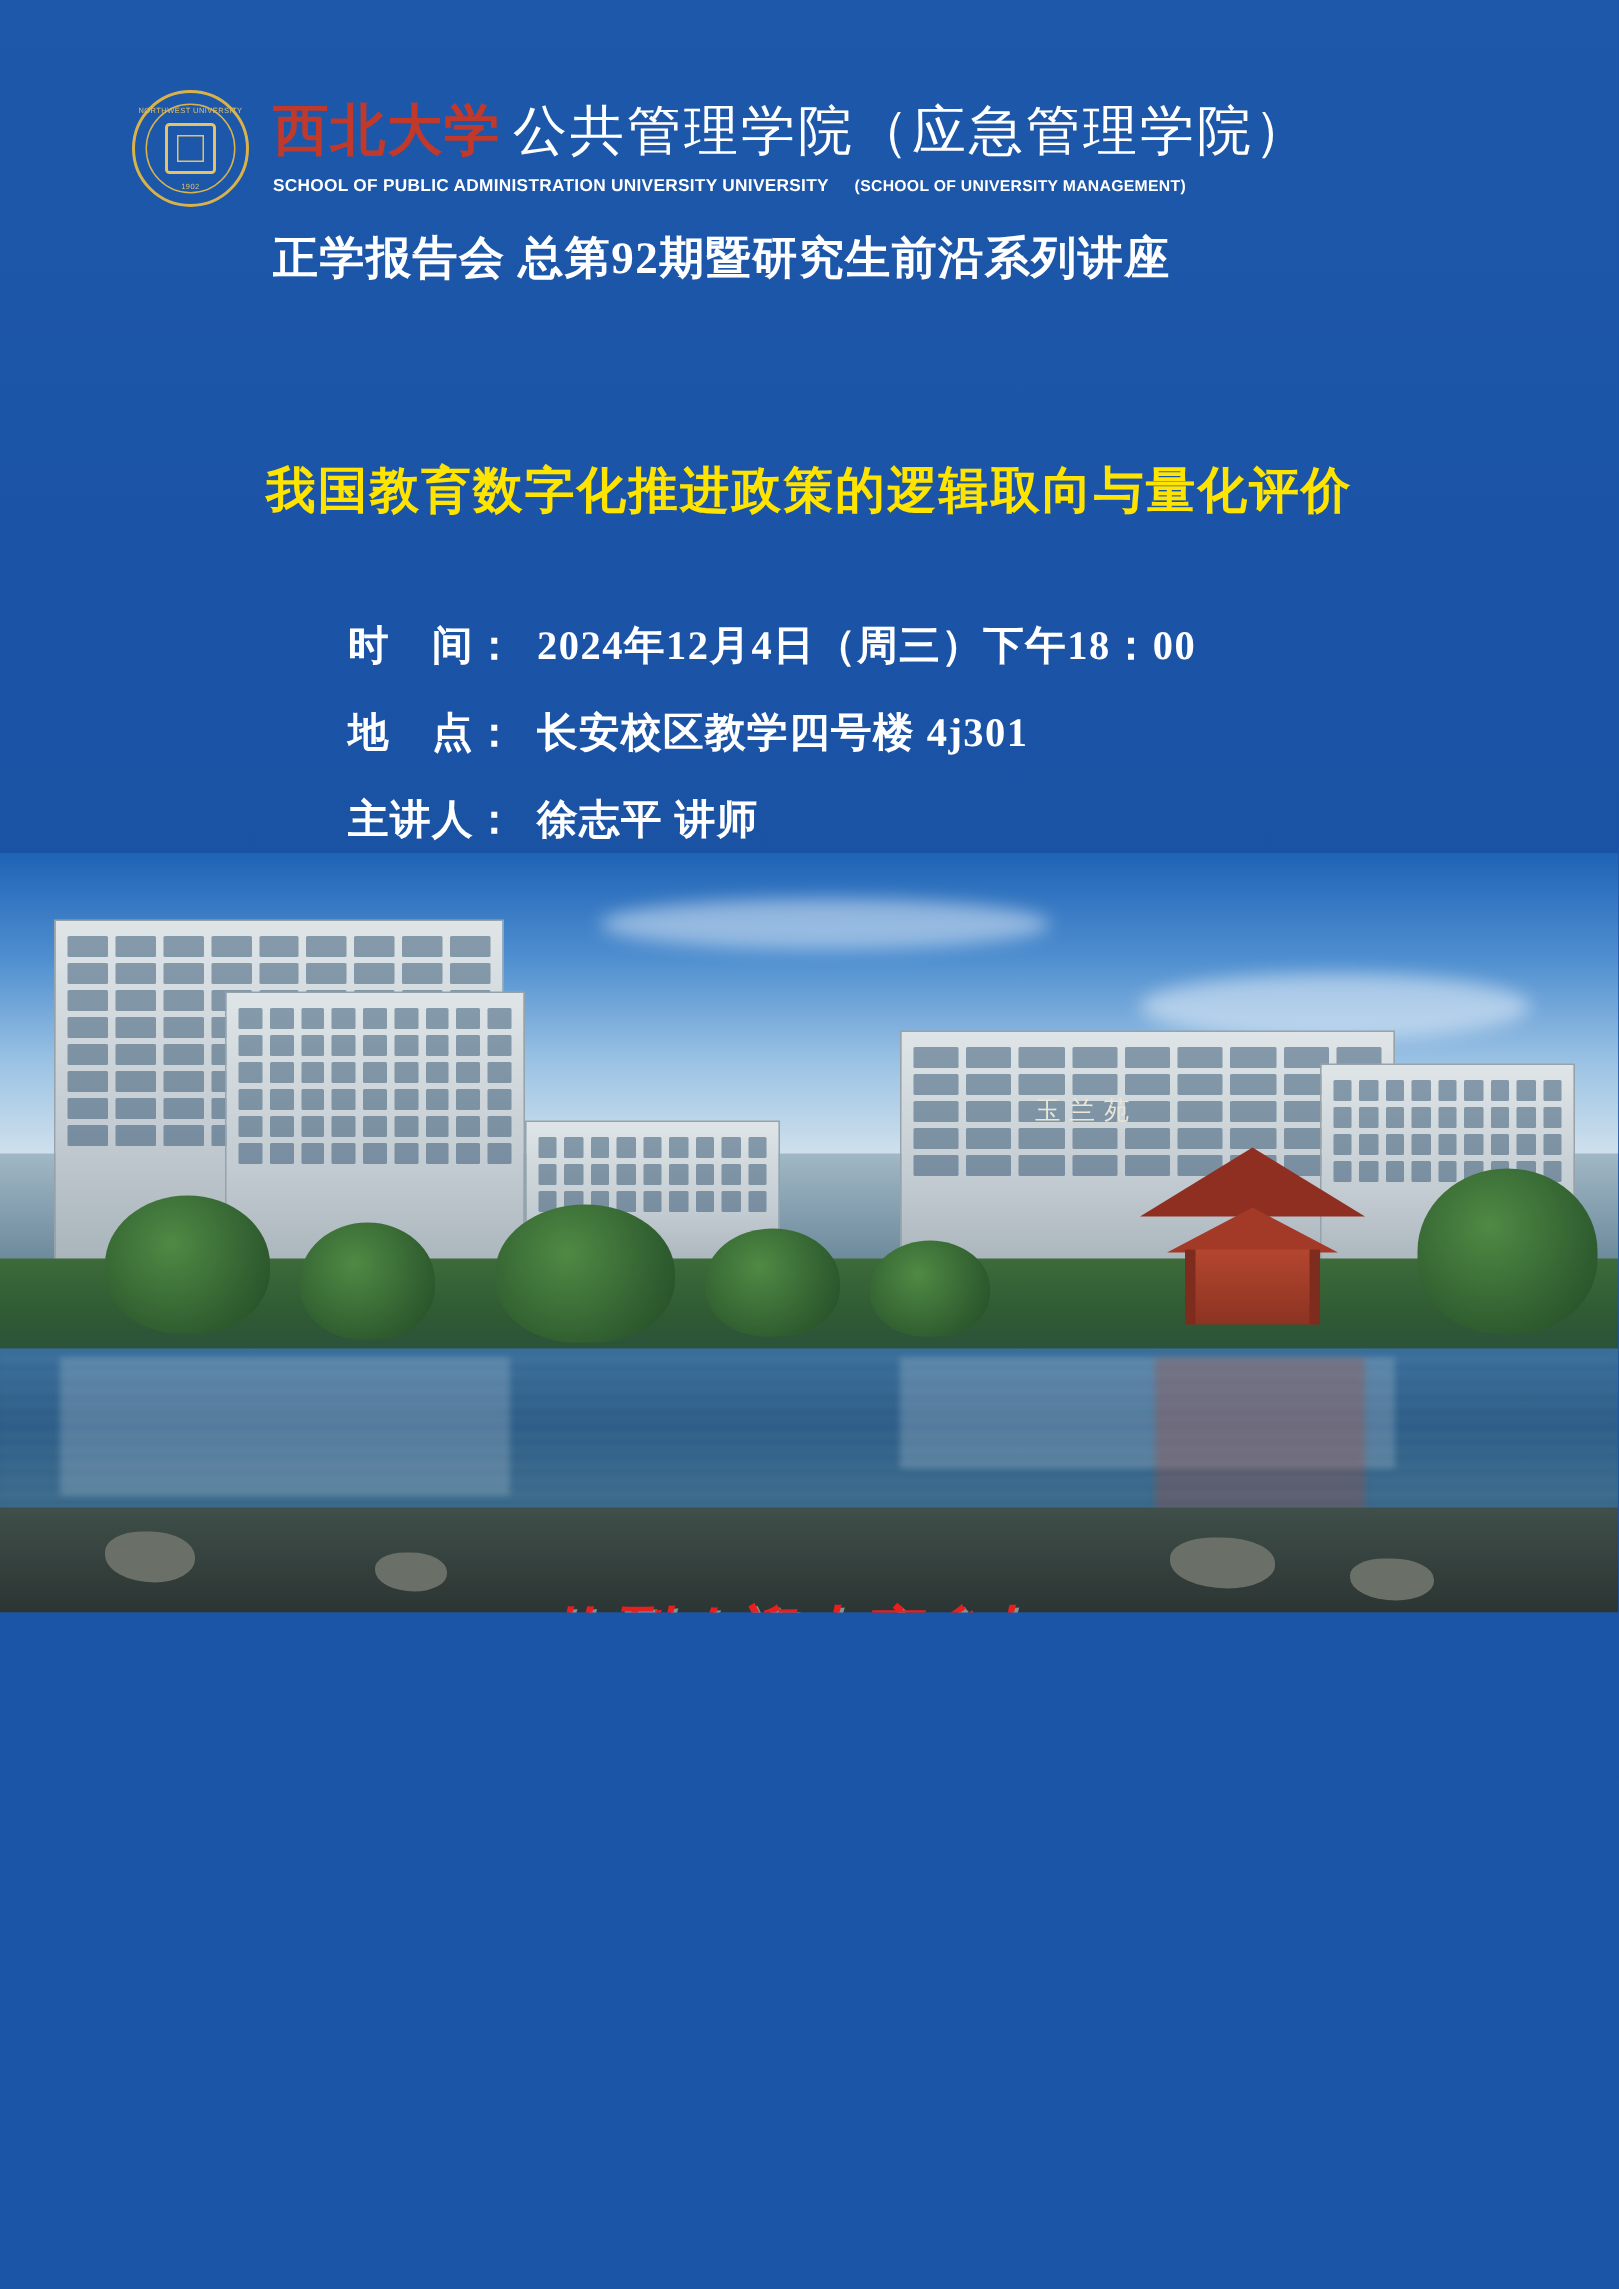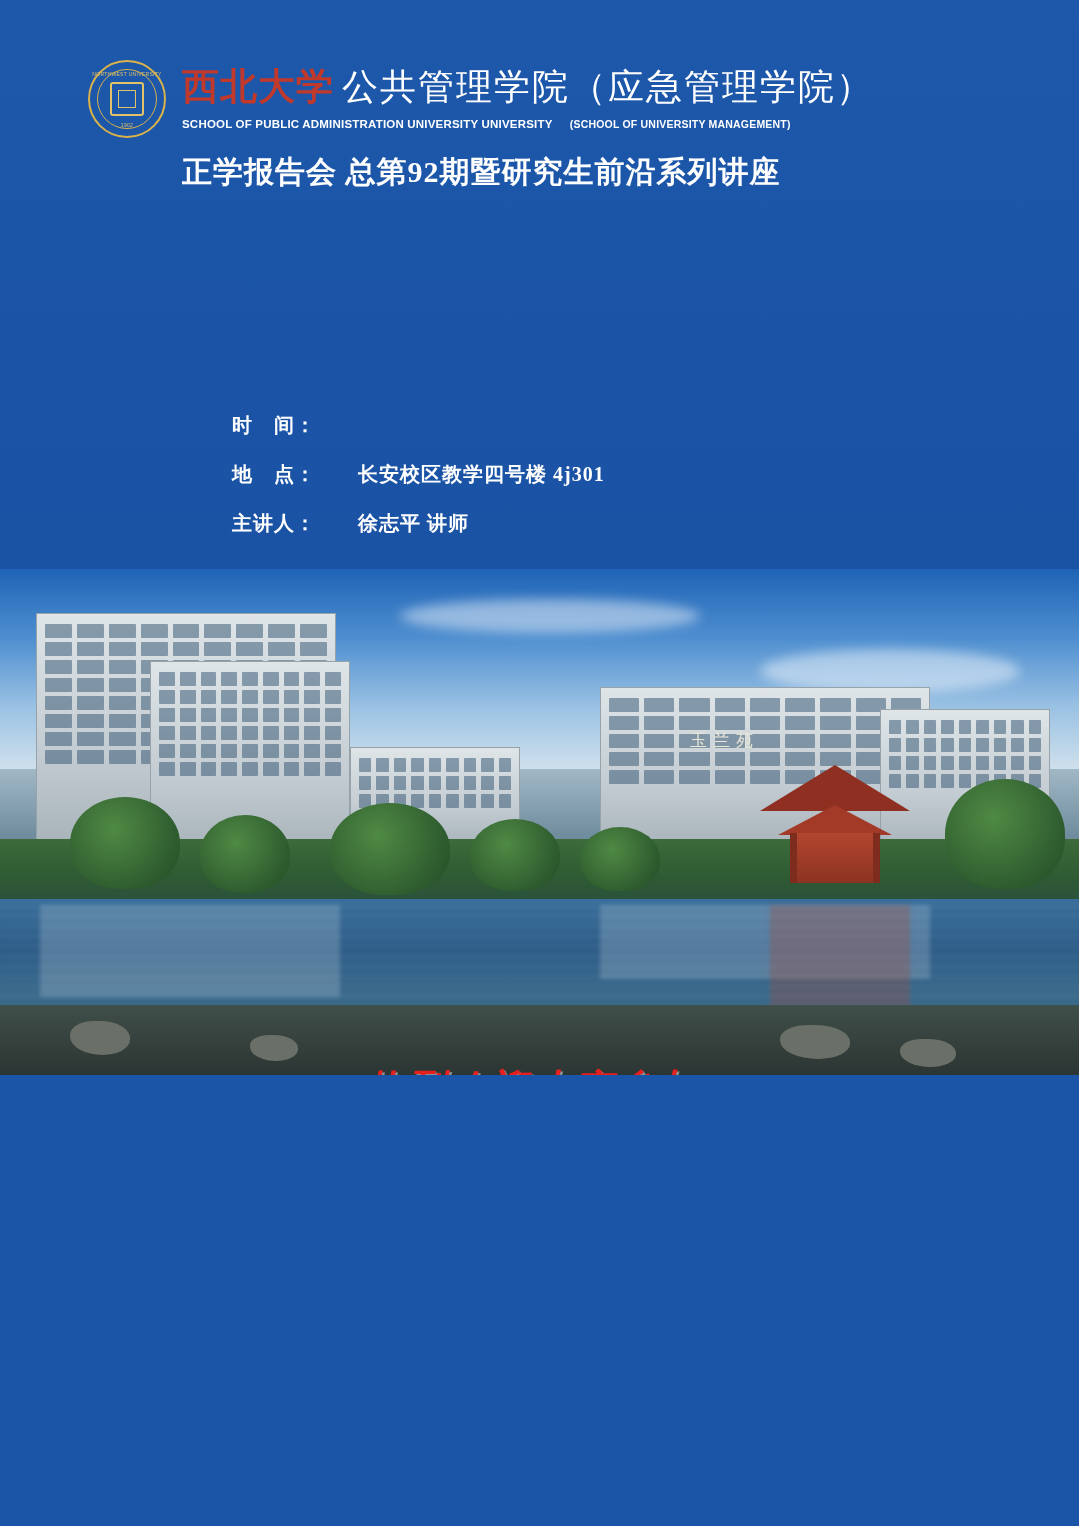--- a/index.html
+++ b/index.html
@@ -144,21 +144,21 @@
     position: absolute;
     top: 412px;
     left: 232px;
   }
   .meta-row {
     display: flex;
     align-items: flex-end;
     margin-bottom: 22px;
     color: #ffffff;
     font-family: "Liberation Serif", serif;
-    font-size: 20px;
+    font-size: 27px;
     font-weight: bold;
     letter-spacing: 1px;
     white-space: nowrap;
   }
   .meta-label {
     width: 126px;
     flex: 0 0 auto;
   }
   .meta-value { }
 
@@ -362,24 +362,26 @@
         </div>
         <div class="uni-en">
           <span class="en-1">SCHOOL OF PUBLIC ADMINISTRATION UNIVERSITY UNIVERSITY</span>
           <span class="en-2">(SCHOOL OF UNIVERSITY MANAGEMENT)</span>
         </div>
       </div>
     </div>
     <div class="series-line">正学报告会  总第92期暨研究生前沿系列讲座</div>
   </div>
 
+  <div class="lecture-title">我国教育数字化推进政策的逻辑取向与量化评价</div>
 
   <div class="meta">
     <div class="meta-row">
       <span class="meta-label">时　间：</span>
+      <span class="meta-value">2024年12月4日（周三）下午18：00</span>
     </div>
     <div class="meta-row">
       <span class="meta-label">地　点：</span>
       <span class="meta-value">长安校区教学四号楼 4j301</span>
     </div>
     <div class="meta-row">
       <span class="meta-label">主讲人：</span>
       <span class="meta-value">徐志平 讲师</span>
     </div>
   </div>

